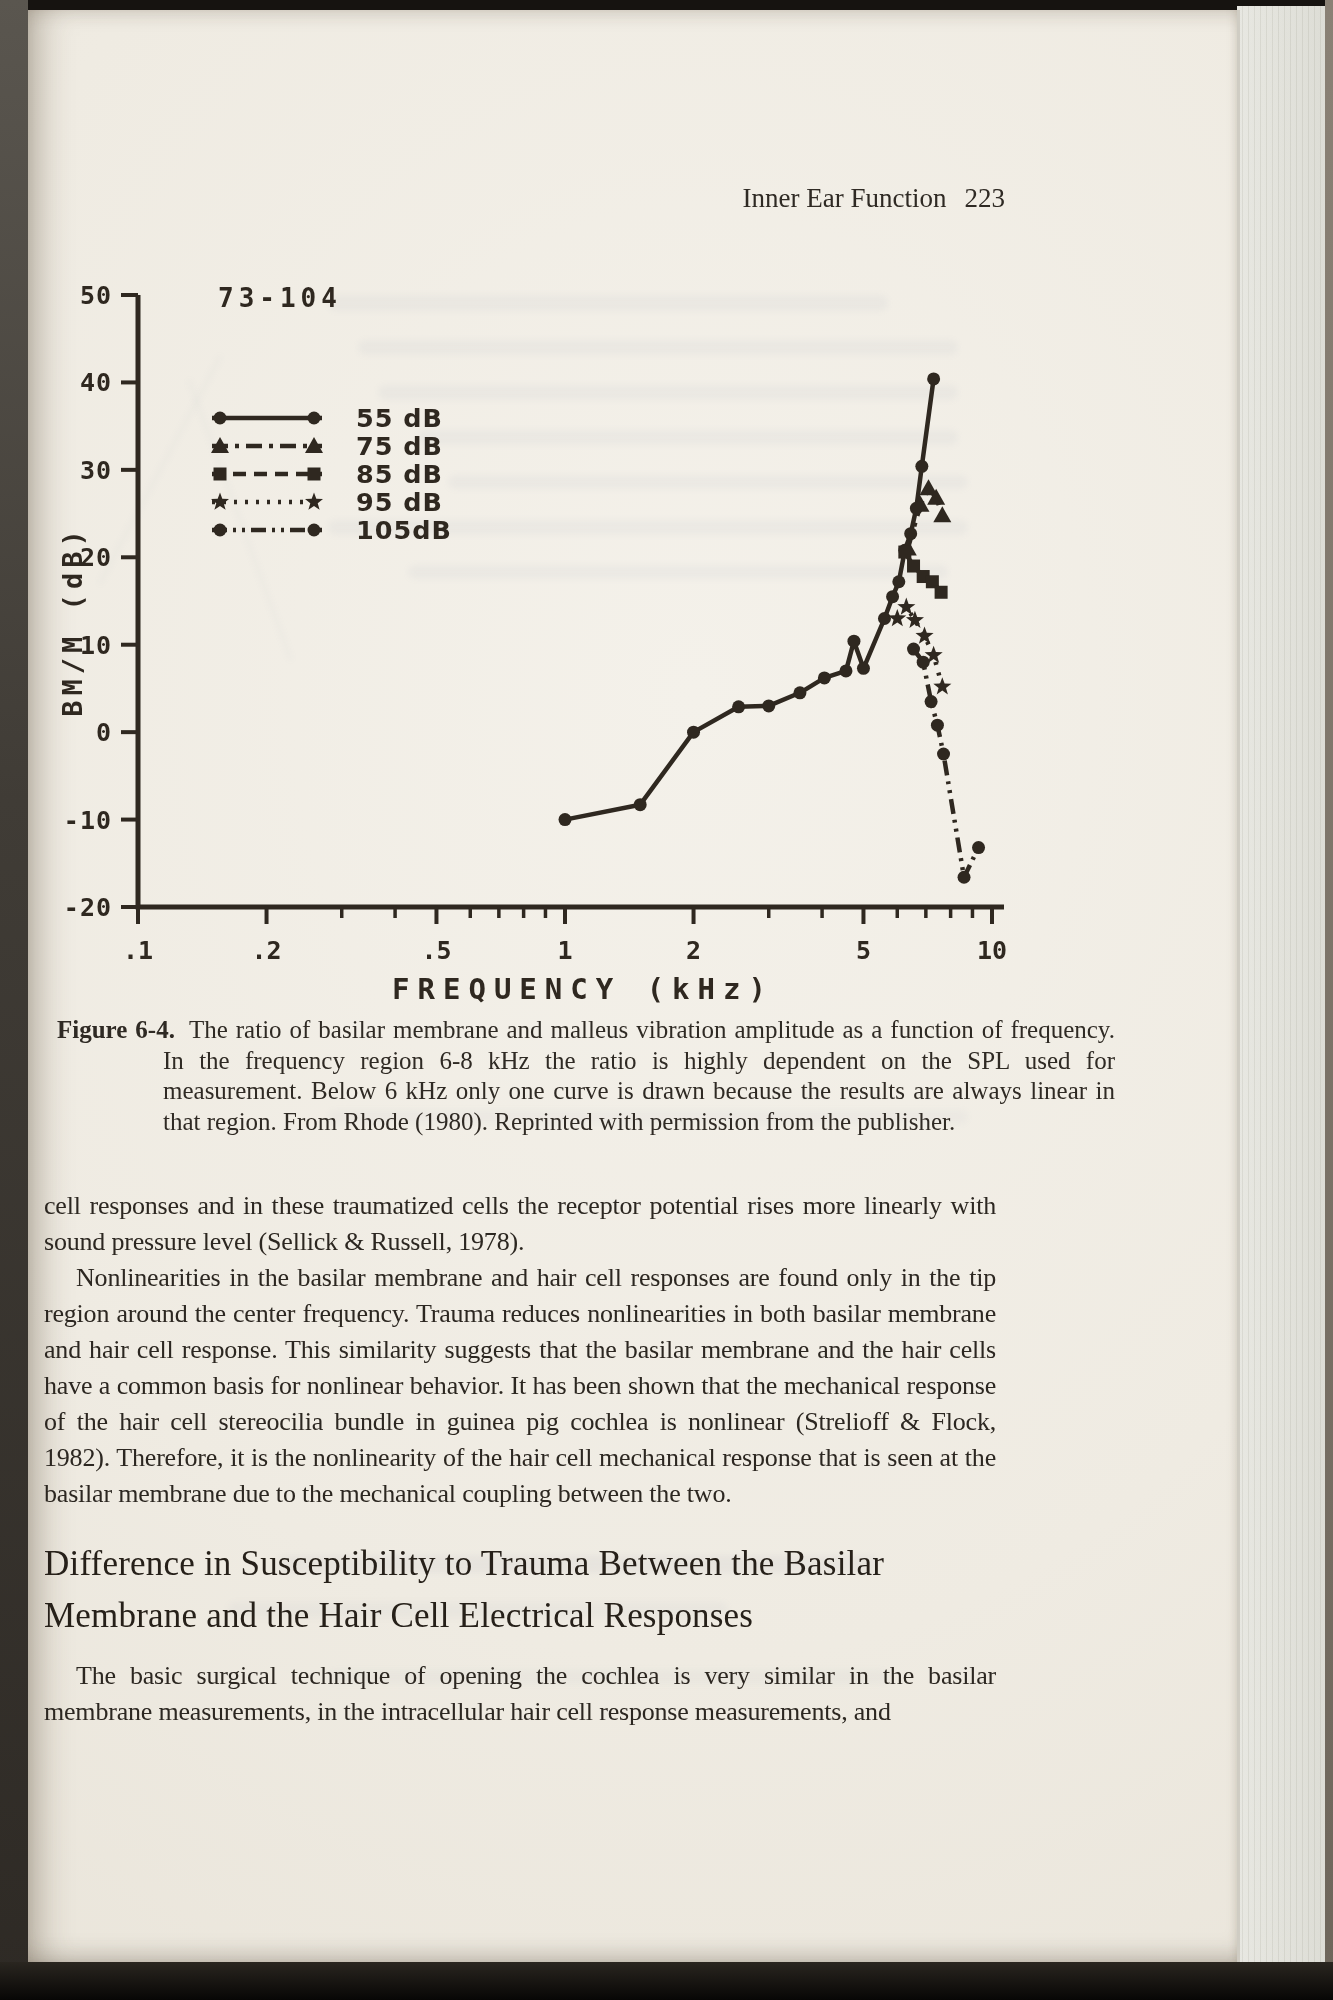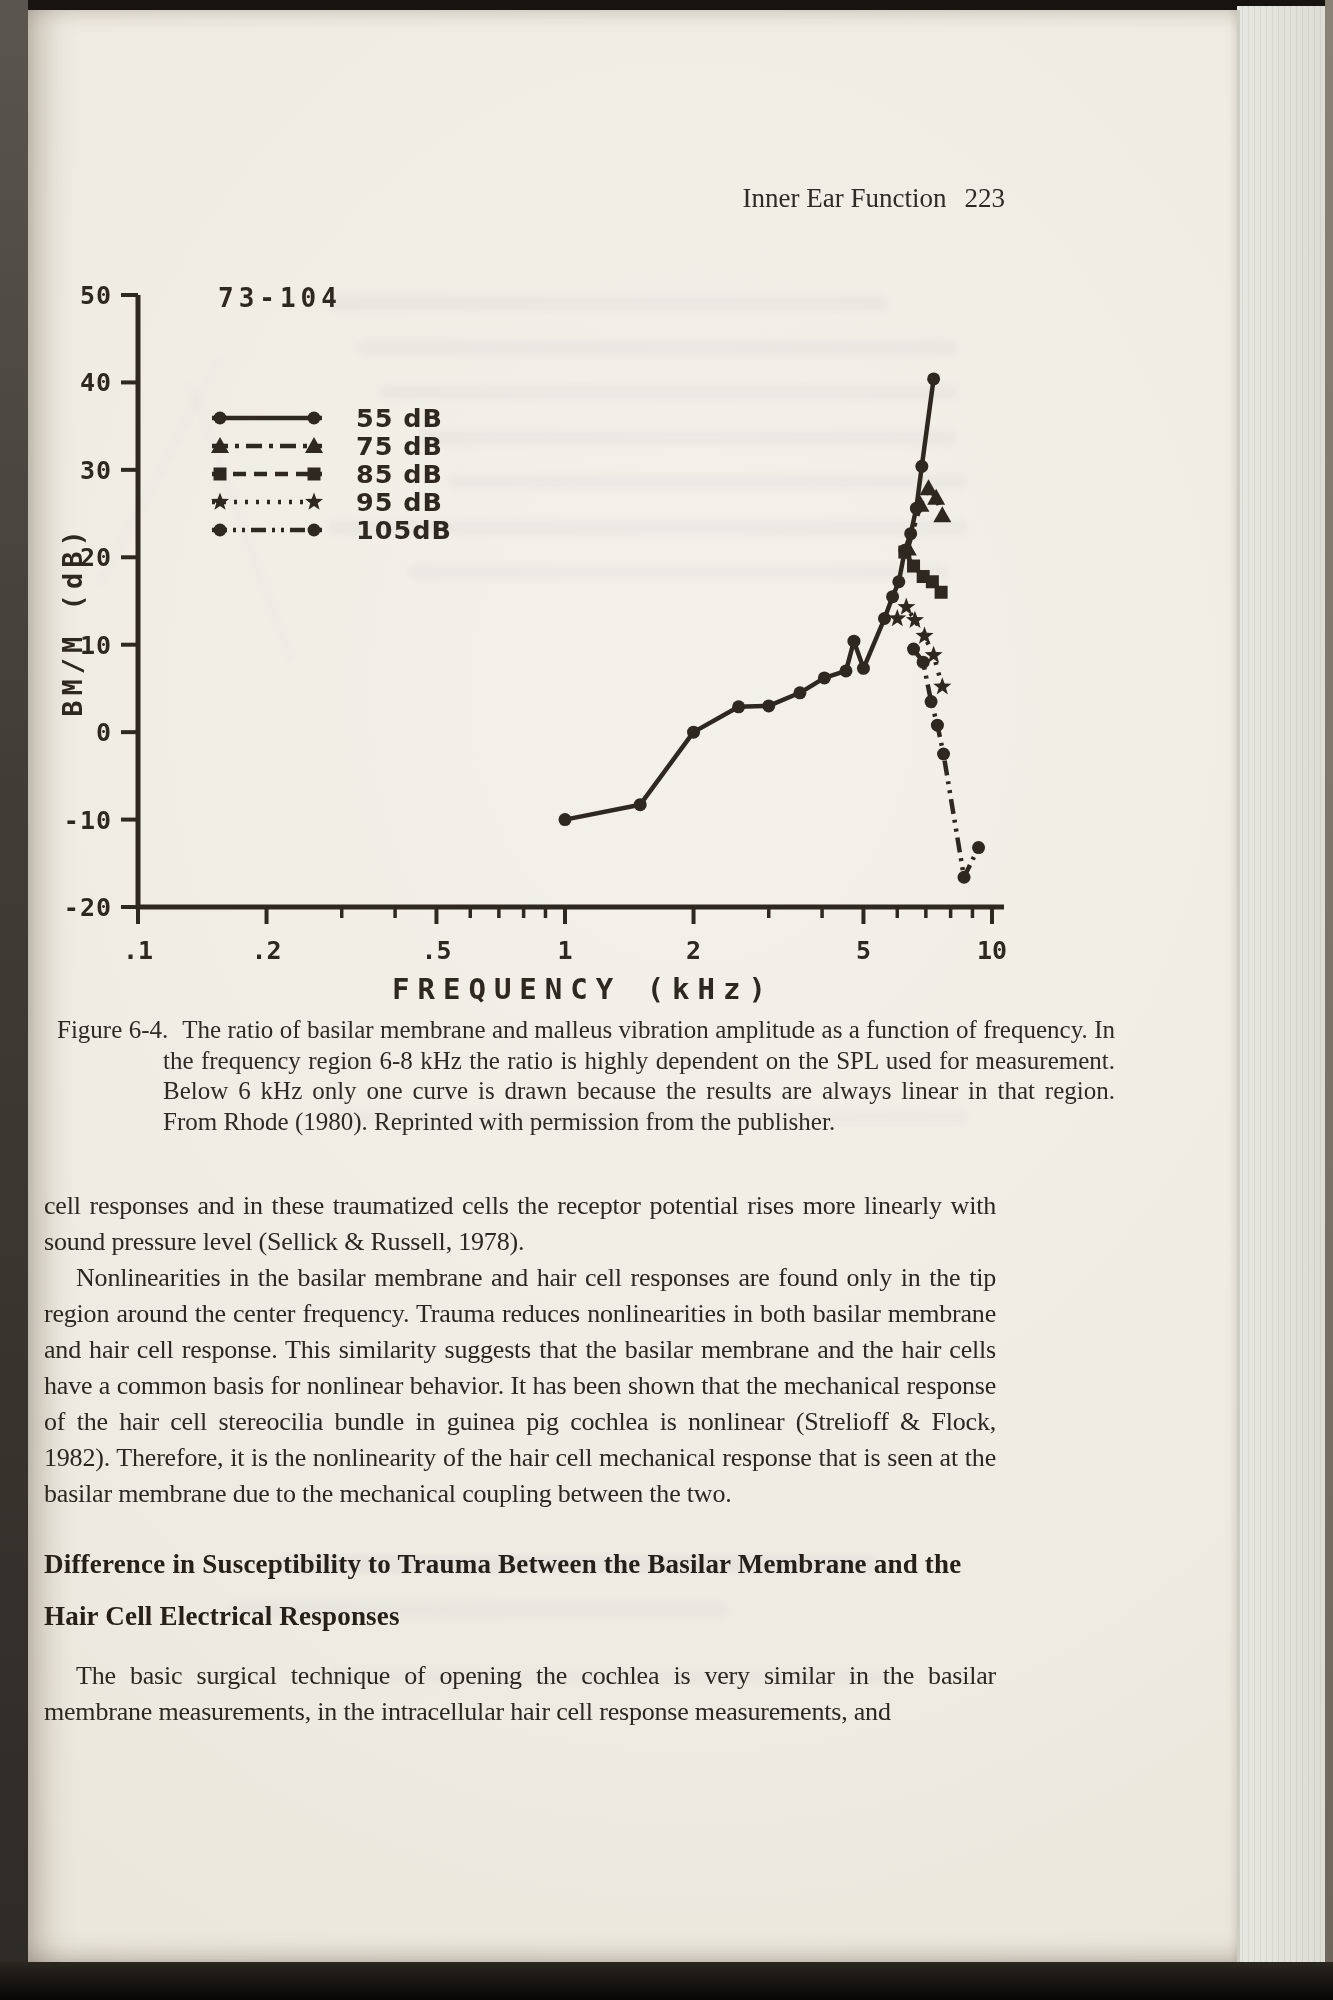--- a/index.html
+++ b/index.html
@@ -29,27 +29,27 @@
   
   .running-head{position:absolute;top:173px;right:232px;font-size:27px;color:#2f2a24;
                 white-space:nowrap;}
   .running-head .pagenum{font-weight:normal;margin-left:18px;}
   
   .figure-svg{position:absolute;left:12px;top:250px;width:1010px;height:760px;overflow:visible;}
   
   .caption{position:absolute;left:29px;top:1005px;width:952px;margin:0;
            font-size:25px;line-height:30.5px;text-align:justify;color:#2f2a24;
            padding-left:106px;text-indent:-106px;}
-  .cap-label{margin-right:14px;}
+  .cap-label{margin-right:14px;font-weight:bold;}
   
   .bodytext{position:absolute;left:16px;top:1178px;width:952px;color:#2c2721;
             font-size:26px;line-height:36px;text-align:justify;letter-spacing:-0.2px;}
   .bodytext p{margin:0;}
   .p-ind{text-indent:32px;}
-  .section-heading{margin:26px 0 16px 0;font-size:27px;line-height:52px;font-weight:bold;
+  .section-heading{margin:26px 0 16px 0;font-size:35px;line-height:52px;font-weight:normal;
                    letter-spacing:0.2px;color:#262019;text-align:left;text-indent:0;}
   
   .ghost{position:absolute;background:#8e96aa;opacity:.07;filter:blur(3px);
          border-radius:8px;pointer-events:none;}
 </style>
 </head>
 <body>
 
 <div class="photo">
 

